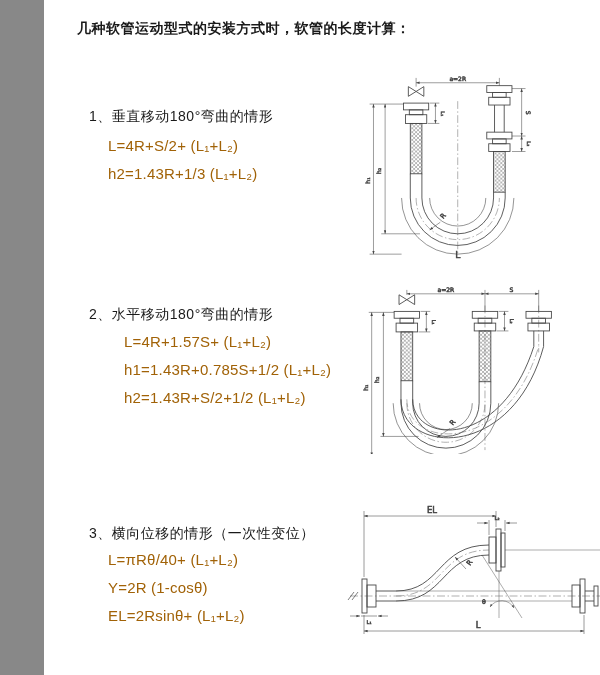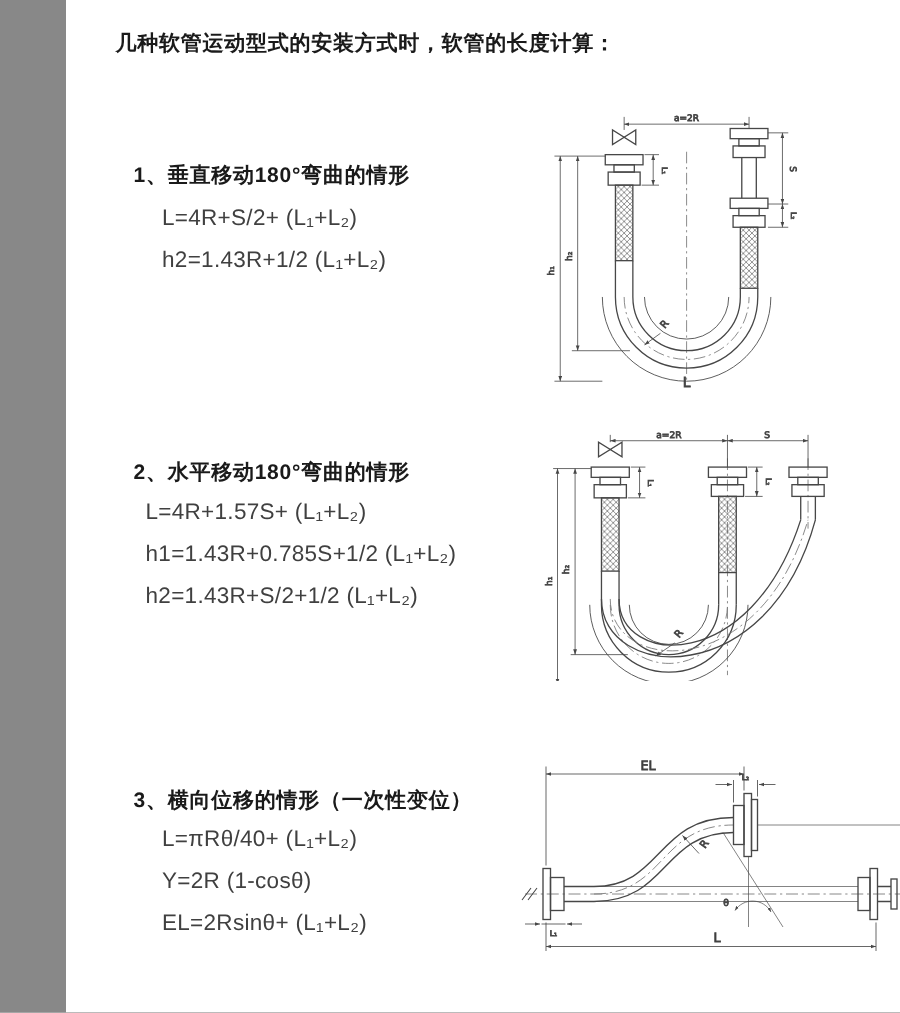--- a/index.html
+++ b/index.html
@@ -1,47 +1,47 @@
 <!DOCTYPE html>
 <html><head>
 <meta charset="utf-8">
 <style>
   html,body{margin:0;padding:0;background:#888;}
   #page{position:relative;width:600px;height:675px;background:#ffffff;overflow:hidden;
         font-family:"Liberation Sans","DejaVu Sans",sans-serif;color:#1a1a1a;margin-left:44px;}
   .title{position:absolute;left:33px;top:20px;font-size:14px;font-weight:700;letter-spacing:.5px;}
-  .sec-head{position:absolute;font-size:14px;font-weight:700;letter-spacing:.5px;white-space:nowrap;}
-  .formulas{position:absolute;font-size:15px;line-height:28px;letter-spacing:.2px;color:#404040;white-space:nowrap;}
+  .sec-head{position:absolute;font-size:14px;font-weight:400;letter-spacing:.5px;white-space:nowrap;}
+  .formulas{position:absolute;font-size:15px;line-height:28px;letter-spacing:.2px;color:#a16207;white-space:nowrap;}
   .diag{position:absolute;}
   .diag .ln{stroke:#474747;fill:none;stroke-width:.9;}
   .diag .thin{stroke-width:.55;}
   .diag .hair{stroke-width:.45;}
   .diag .cl{stroke:#7a7a7a;stroke-width:.6;stroke-dasharray:8 2.5 1.5 2.5;fill:none;}
   .diag text{font-family:"DejaVu Sans",sans-serif;fill:#333;}
   .f6{font-size:6.2px;} .f5{font-size:5.2px;} .f7{font-size:7px;} .f8{font-size:8.5px;} .f9{font-size:9.5px;}
 </style>
 </head>
 <body>
 
 <div id="page">
 
   <div class="title">几种软管运动型式的安装方式时，软管的长度计算：</div>
 
   <div class="sec-head" style="left:45px;top:108px">
     <span>1、</span><span>垂直移动180°弯曲的情形</span>
   </div>
   <div class="formulas" style="left:64px;top:132px">
     <div>L=4R+S/2+ (L₁+L₂)</div>
-    <div>h2=1.43R+1/2 (L₁+L₂)</div>
+    <div>h2=1.43R+1/3 (L₁+L₂)</div>
   </div>
 
   <div class="sec-head" style="left:45px;top:306px">
     <span>2、</span><span>水平移动180°弯曲的情形</span>
   </div>
-  <div class="formulas" style="left:53px;top:328px">
+  <div class="formulas" style="left:80px;top:328px">
     <div>L=4R+1.57S+ (L₁+L₂)</div>
     <div>h1=1.43R+0.785S+1/2 (L₁+L₂)</div>
     <div>h2=1.43R+S/2+1/2 (L₁+L₂)</div>
   </div>
 
   <div class="sec-head" style="left:45px;top:525px">
     <span>3、</span><span>横向位移的情形（一次性变位）</span>
   </div>
   <div class="formulas" style="left:64px;top:546px">
     <div>L=πRθ/40+ (L₁+L₂)</div>

